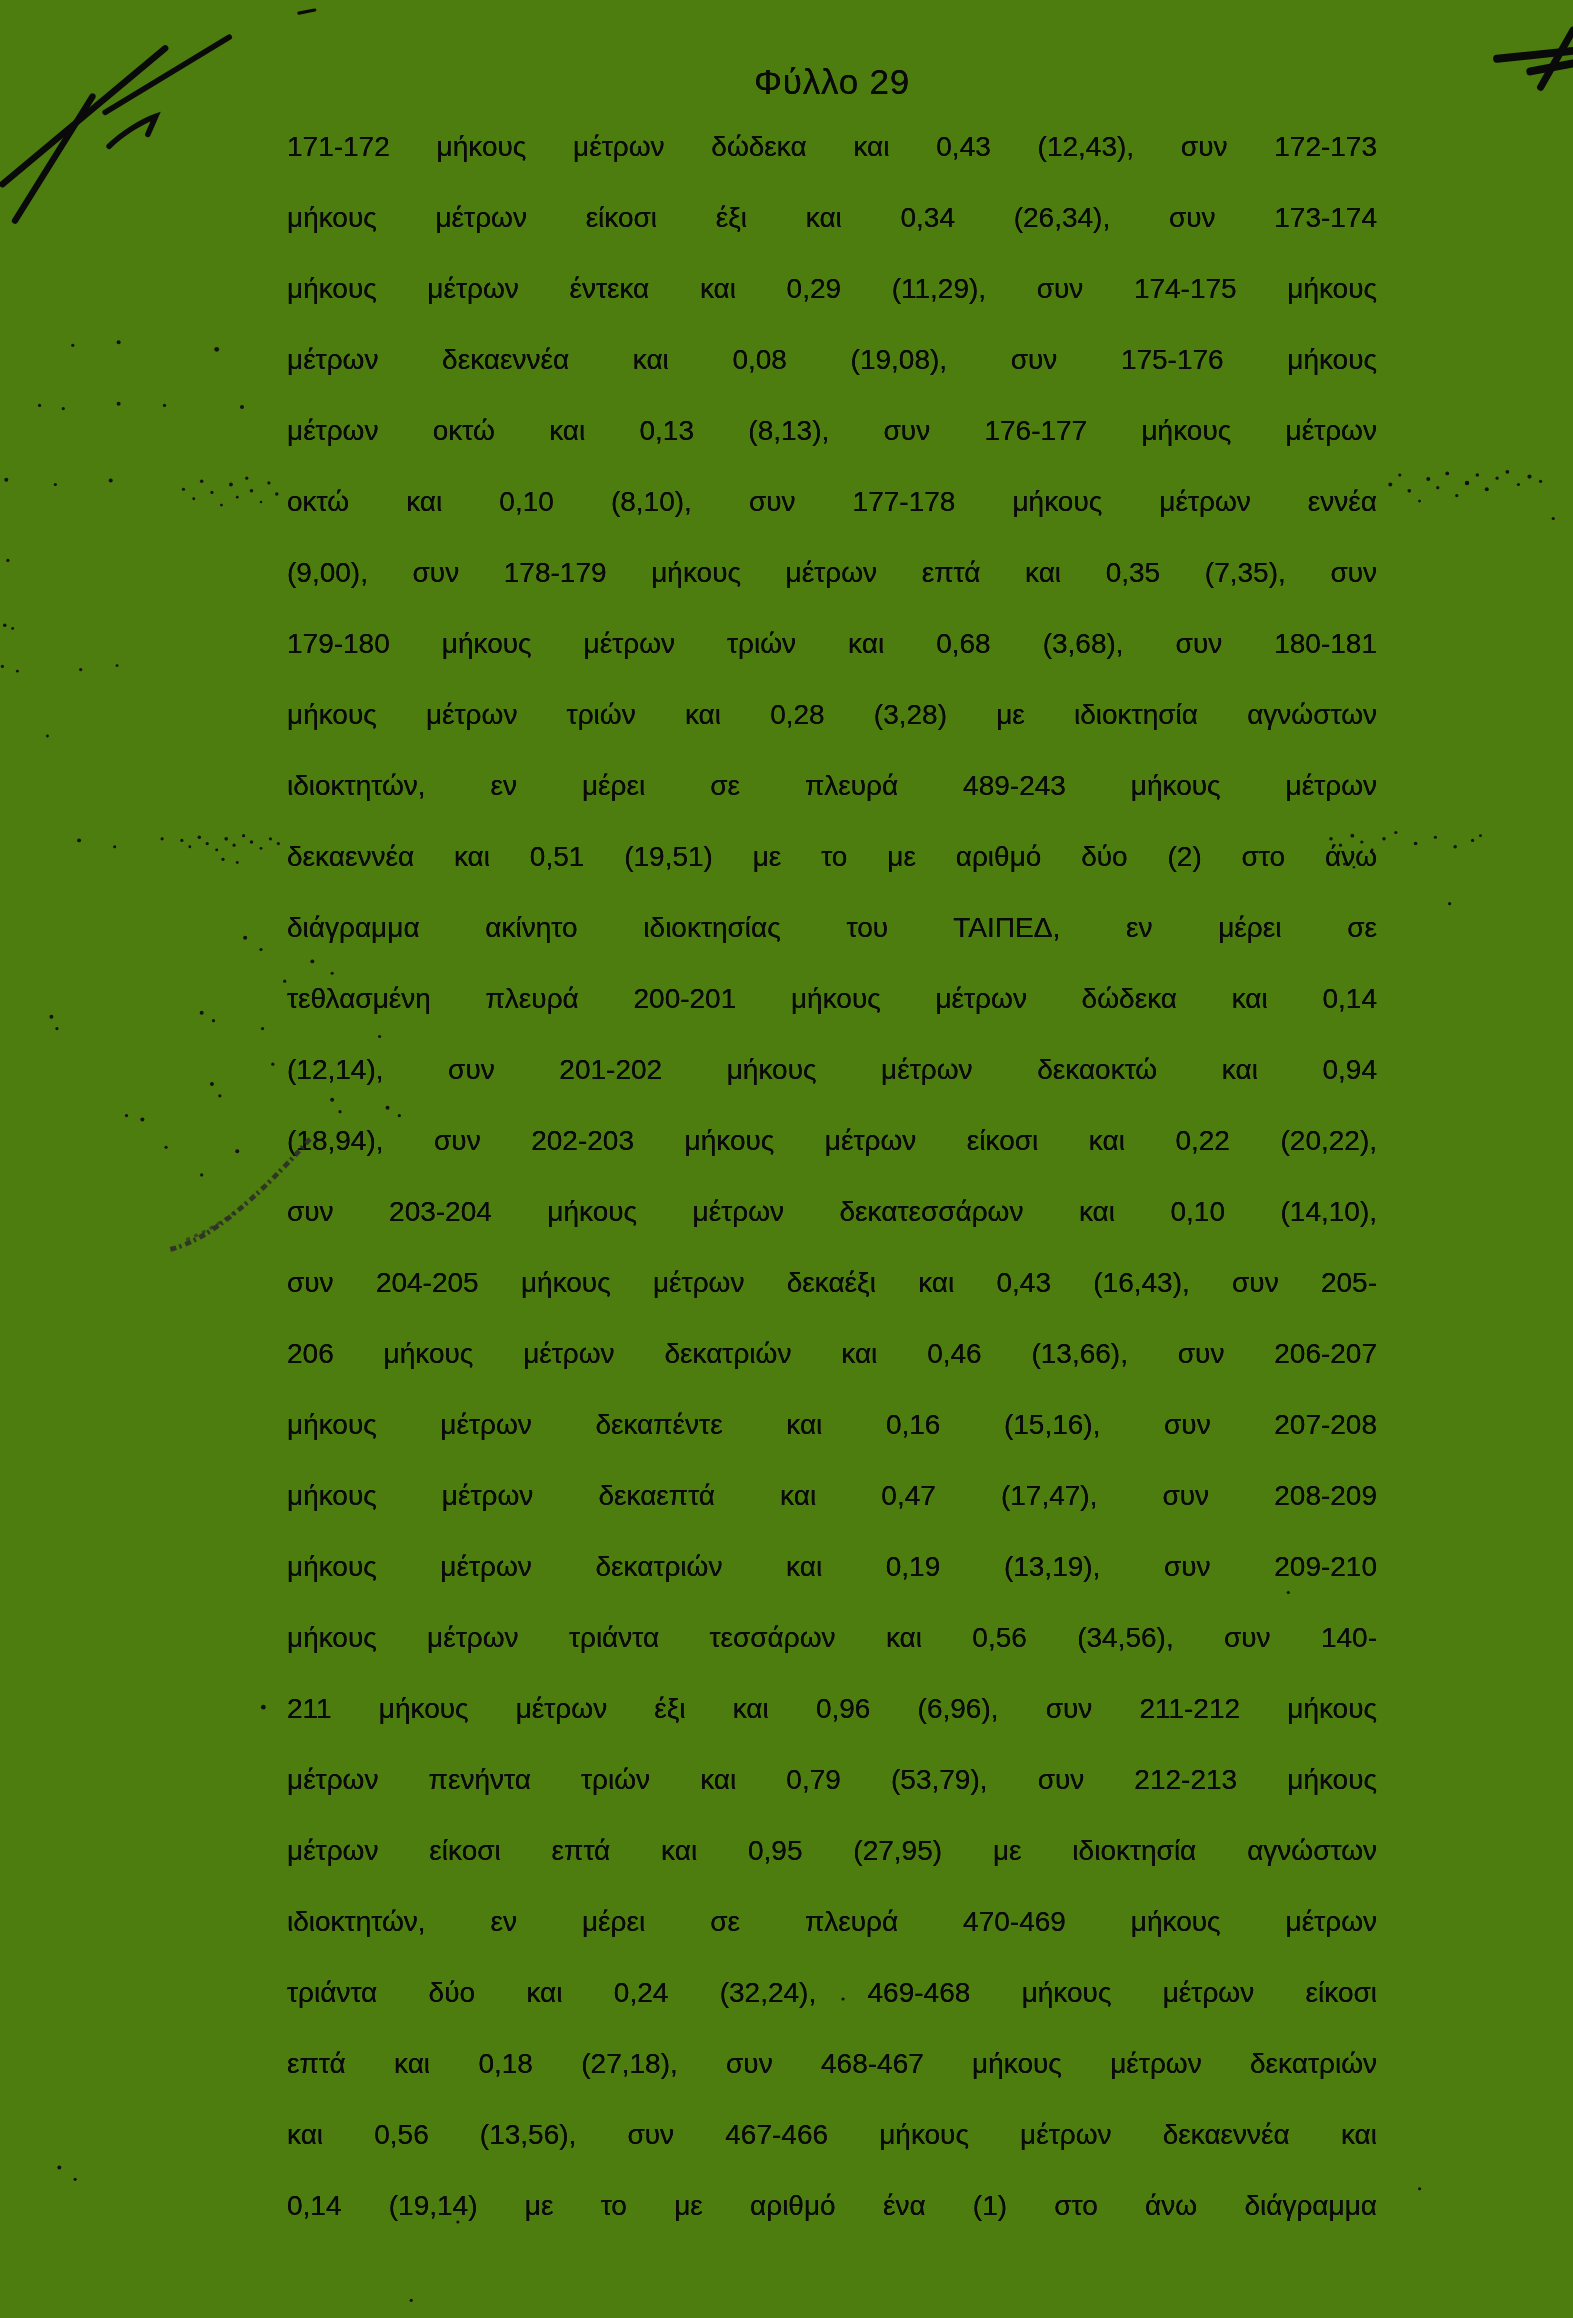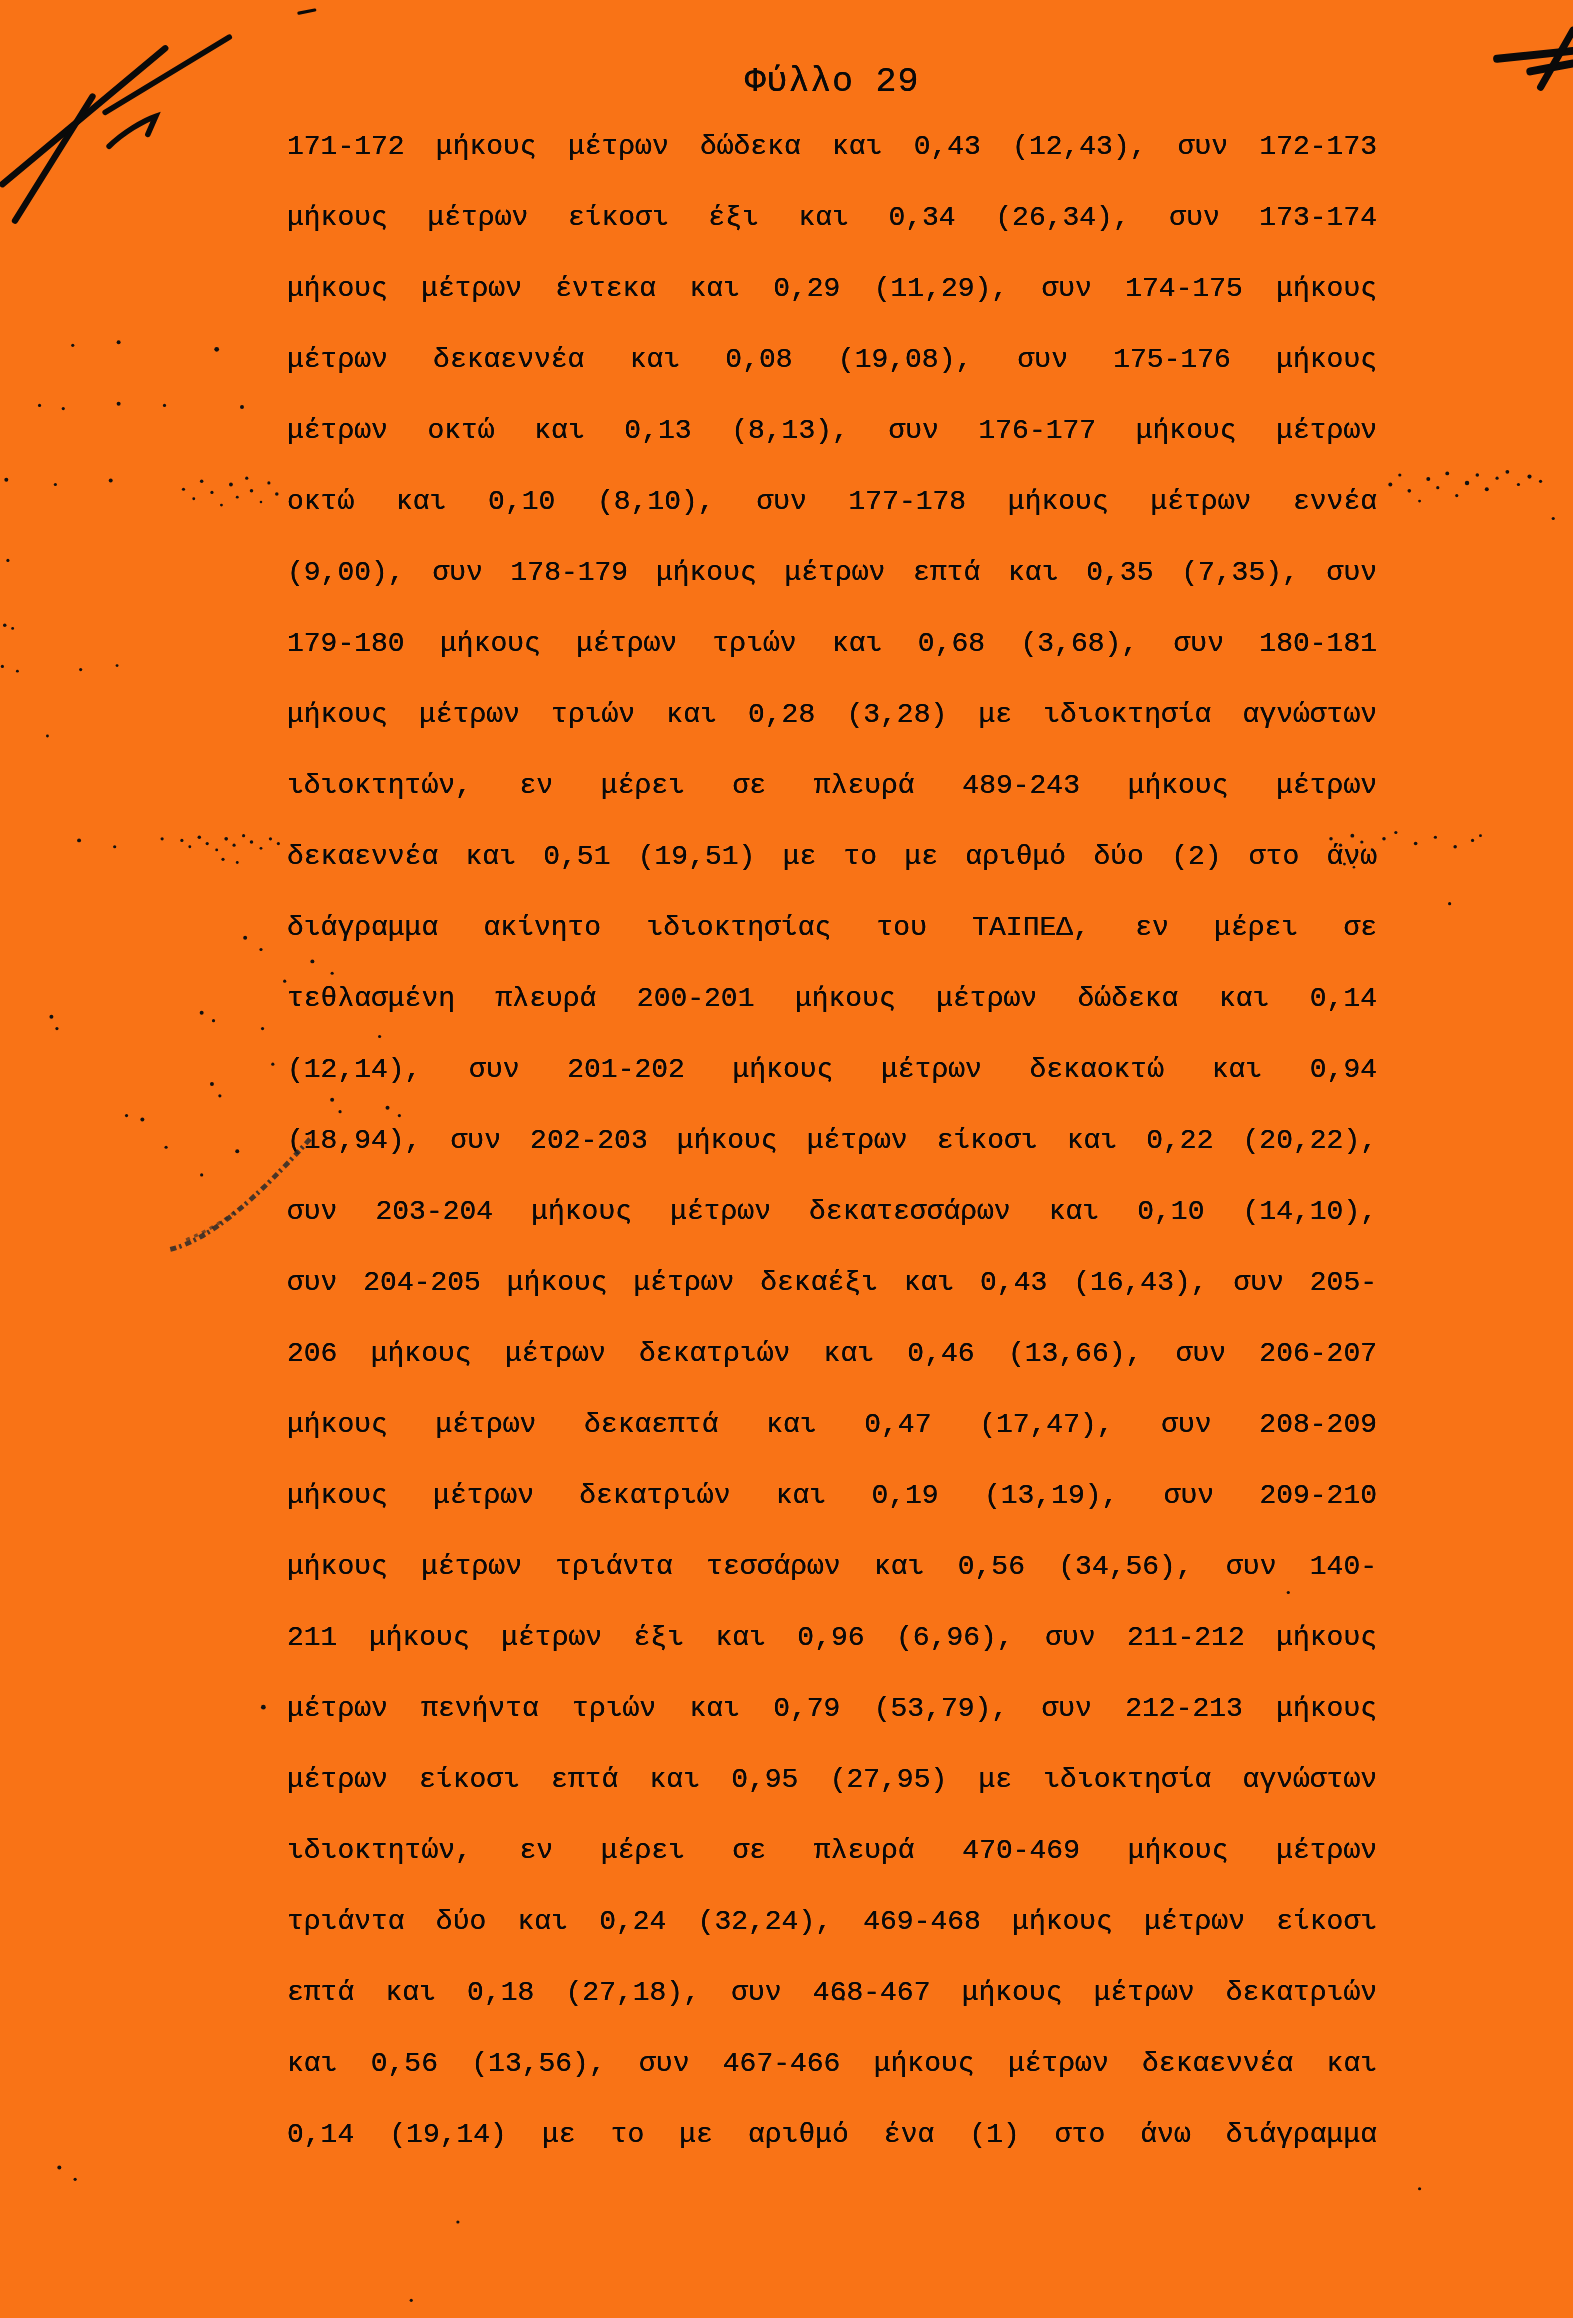--- a/index.html
+++ b/index.html
@@ -1,21 +1,21 @@
 <!DOCTYPE html>
 <html style="font-size:12.7px"><head>
 <meta charset="utf-8">
 <style>
   html,body{margin:0;padding:0;background:#e8e8e8;}
   .page{
     position:relative;
     width:1573px;height:2319px;
-    background:#f97316;
+    background:#4d7c0f;
     overflow:hidden;
-    font-family:Liberation Mono, monospace;
+    font-family:Liberation Sans, sans-serif;
     color:#0a0a0a;
   }
   .page-title{
     position:absolute;
     left:287px;top:62px;width:1090px;
     text-align:center;
     font-size:35px;
     letter-spacing:0.8px;
     text-shadow:0 0 0.5px #000;
     white-space:nowrap;
@@ -60,20 +60,21 @@
       <div class="line">μήκους μέτρων τριών και 0,28 (3,28) με ιδιοκτησία αγνώστων</div>
       <div class="line">ιδιοκτητών, εν μέρει σε πλευρά 489-243 μήκους μέτρων</div>
       <div class="line">δεκαεννέα και 0,51 (19,51) με το με αριθμό δύο (2) στο άνω</div>
       <div class="line">διάγραμμα ακίνητο ιδιοκτησίας του ΤΑΙΠΕΔ, εν μέρει σε</div>
       <div class="line">τεθλασμένη πλευρά 200-201 μήκους μέτρων δώδεκα και 0,14</div>
       <div class="line">(12,14), συν 201-202 μήκους μέτρων δεκαοκτώ και 0,94</div>
       <div class="line">(18,94), συν 202-203 μήκους μέτρων είκοσι και 0,22 (20,22),</div>
       <div class="line">συν 203-204 μήκους μέτρων δεκατεσσάρων και 0,10 (14,10),</div>
       <div class="line">συν 204-205 μήκους μέτρων δεκαέξι και 0,43 (16,43), συν 205-</div>
       <div class="line">206 μήκους μέτρων δεκατριών και 0,46 (13,66), συν 206-207</div>
+      <div class="line">μήκους μέτρων δεκαπέντε και 0,16 (15,16), συν 207-208</div>
       <div class="line">μήκους μέτρων δεκαεπτά και 0,47 (17,47), συν 208-209</div>
       <div class="line">μήκους μέτρων δεκατριών και 0,19 (13,19), συν 209-210</div>
       <div class="line">μήκους μέτρων τριάντα τεσσάρων και 0,56 (34,56), συν 140-</div>
       <div class="line">211 μήκους μέτρων έξι και 0,96 (6,96), συν 211-212 μήκους</div>
       <div class="line">μέτρων πενήντα τριών και 0,79 (53,79), συν 212-213 μήκους</div>
       <div class="line">μέτρων είκοσι επτά και 0,95 (27,95) με ιδιοκτησία αγνώστων</div>
       <div class="line">ιδιοκτητών, εν μέρει σε πλευρά 470-469 μήκους μέτρων</div>
       <div class="line">τριάντα δύο και 0,24 (32,24), 469-468 μήκους μέτρων είκοσι</div>
       <div class="line">επτά και 0,18 (27,18), συν 468-467 μήκους μέτρων δεκατριών</div>
       <div class="line">και 0,56 (13,56), συν 467-466 μήκους μέτρων δεκαεννέα και</div>

